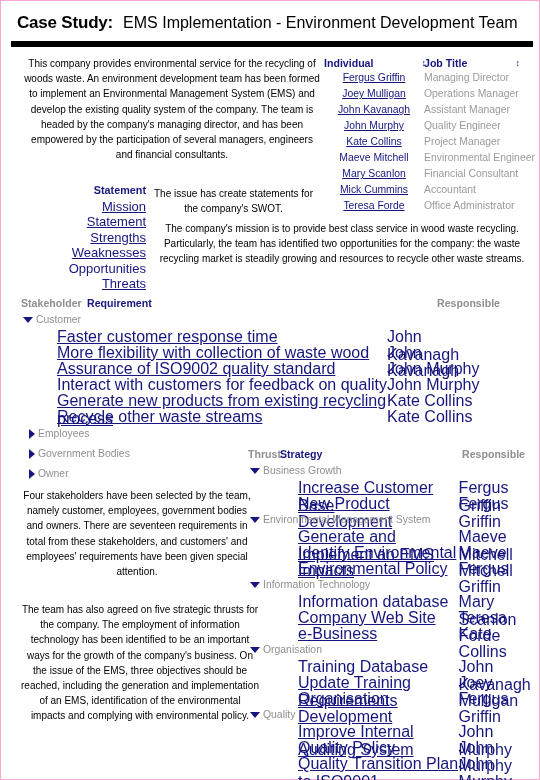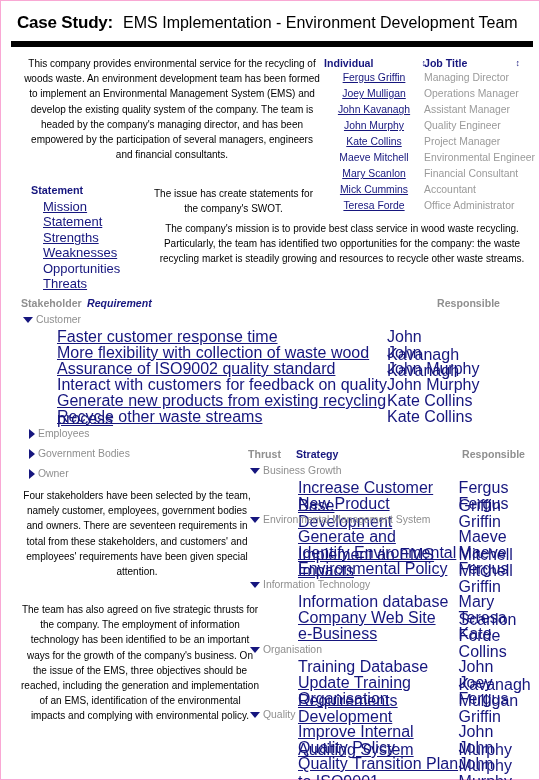--- a/index.html
+++ b/index.html
@@ -137,49 +137,49 @@
     width: 100px;
     text-align: center;
     font-size: 10.4px;
   }
   #people-table .r .c2 {
     font-size: 10.4px;
     color: #9a9a9a;
   }
 
   
-  #statement-block { left: 30px; top: 183px; width: 115px; }
+  #statement-block { left: 30px; top: 183px; width: 115px; text-align: right; }
   #statement-block .hdr {
     font-size: 10.8px; font-weight: bold; color: #16167e;
     margin-bottom: 3px;
   }
   #statement-block .s-item {
     font-size: 13px;
     line-height: 15.4px;
     padding-left: 12px;
     color: #16167e;
   }
 
   
   #stakeholder-grid { left: 20px; top: 296px; width: 512px; }
   #stakeholder-grid .hdr { display: flex; margin-bottom: 2px; }
   #stakeholder-grid .hdr .h1 { width: 66px; }
-  #stakeholder-grid .hdr .h2 { flex: 1; font-style: italic; }
+  #stakeholder-grid .hdr .h2 { flex: 1; }
   #stakeholder-grid .hdr .h3 { width: 96px; }
   #stakeholder-grid .req-row { display: flex; height: 16px; align-items: baseline; }
   #stakeholder-grid .req-row .rq { width: 330px; padding-left: 36px; }
   #stakeholder-grid .req-row .rs { width: 110px; }
   #stakeholder-grid .grp { padding-left: 2px; height: 17px; }
   #stakeholder-grid .grp2 { padding-left: 8px; height: 20px; }
 
   
   #thrust-grid { left: 247px; top: 447px; width: 288px; }
   #thrust-grid .hdr { display: flex; margin-bottom: 2px; }
   #thrust-grid .hdr .h1 { width: 32px; }
-  #thrust-grid .hdr .h2 { flex: 1; padding-left: 16px; }
+  #thrust-grid .hdr .h2 { flex: 1; }
   #thrust-grid .hdr .h3 { width: 74px; }
   #thrust-grid .grp { padding-left: 2px; height: 17px; }
   #thrust-grid .s-row { display: flex; height: 16px; align-items: baseline; }
   #thrust-grid .s-row .st { width: 166px; padding-left: 50px; }
   #thrust-grid .s-row .sr { width: 80px; }
 </style>
 </head>
 <body>
 
 <div class="page">

